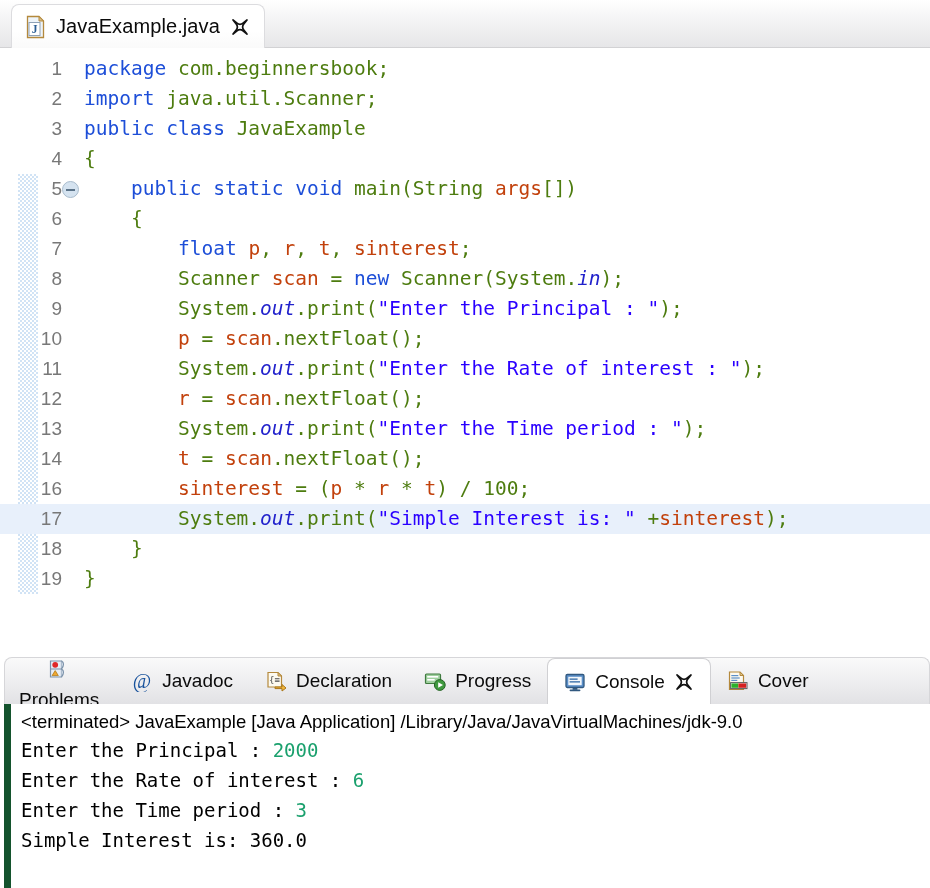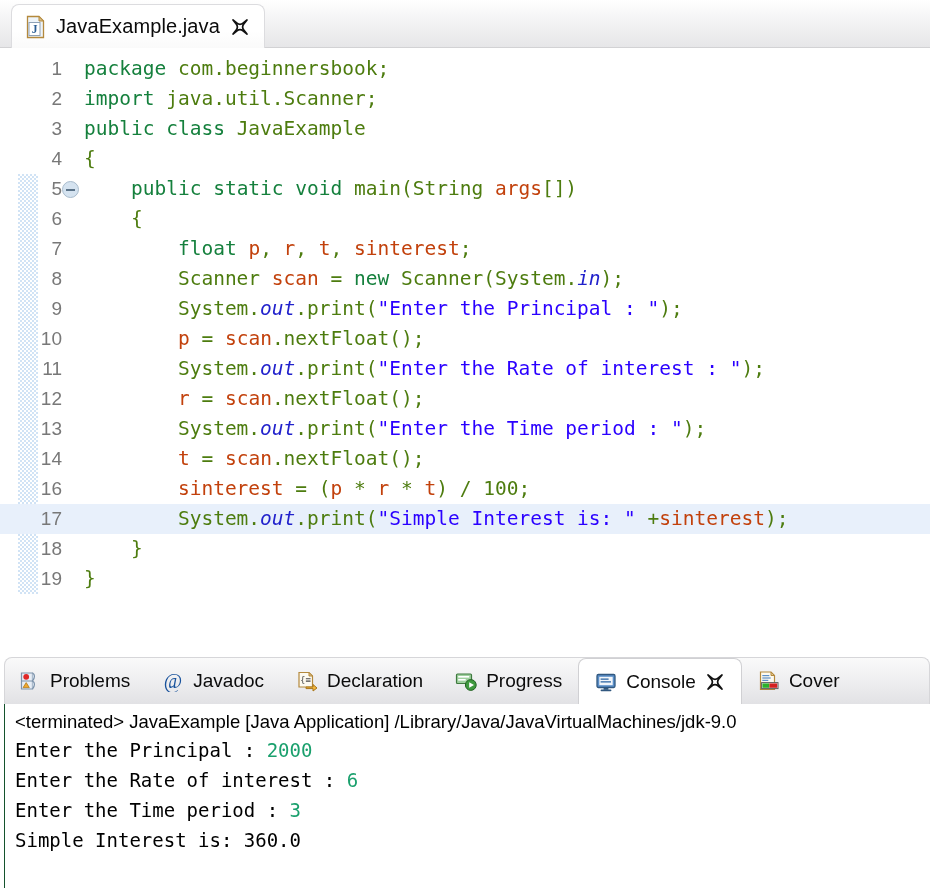--- a/index.html
+++ b/index.html
@@ -138,21 +138,21 @@
   }
   #fold-marker::after {
     content: "";
     position: absolute;
     left: 3px; top: 7px;
     width: 9px; height: 1.6px;
     background: #5b7389;
   }
 
   
-  .kw   { color: #15803d; font-weight: normal; }
+  .kw   { color: #1d4ed8; font-weight: normal; }
   .str  { color: #2a00ff; }
   .var  { color: #c2410c; }
   .fld  { color: #2222cc; font-style: italic; }
   .plain{ color: #4d7c0f; }
 
   
   #console-part {
     position: absolute;
     left: 0; top: 653px;
     width: 930px;
@@ -176,35 +176,35 @@
   .vtab {
     display: flex;
     align-items: center;
     gap: 9px;
     padding: 0 16px;
     font-size: 19px;
     color: #0b0b0b;
     white-space: nowrap;
     box-sizing: border-box;
   }
-  .vtab.first { padding-left: 14px; }
+  .vtab.first { padding-left: 14px; flex-direction: column; }
   .vtab.active {
     background: #ffffff;
     border: 1px solid #d0d0d3;
     border-bottom: none;
     border-radius: 8px 8px 0 0;
     margin-top: 0px;
   }
   #console-body {
     position: absolute;
     left: 4px; top: 51px;
     width: 926px;
     height: 184px;
     background: #ffffff;
-    border-left: 1px solid #14532d;
+    border-left: 7px solid #14532d;
     box-sizing: border-box;
     overflow: hidden;
   }
   #console-body .cheader {
     font-family: "Liberation Sans", sans-serif;
     font-size: 18.5px;
     color: #000000;
     white-space: nowrap;
     padding: 5px 0 0 10px;
     line-height: 26px;

